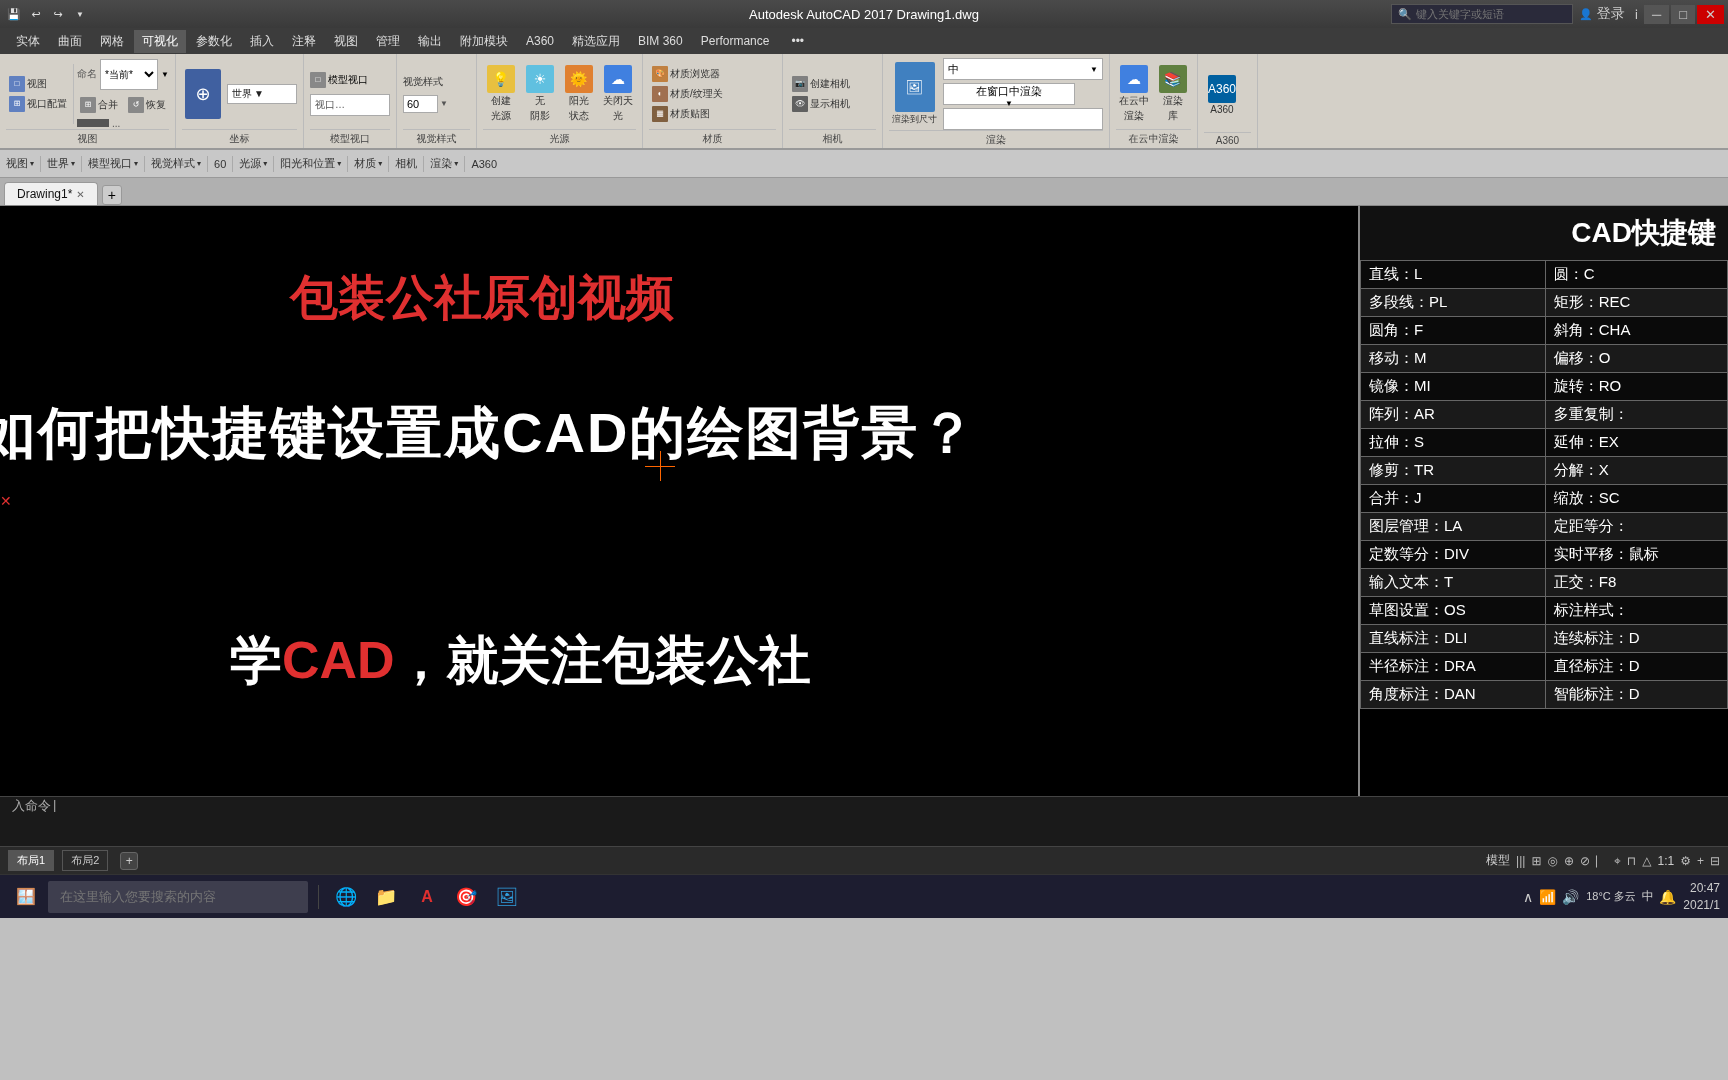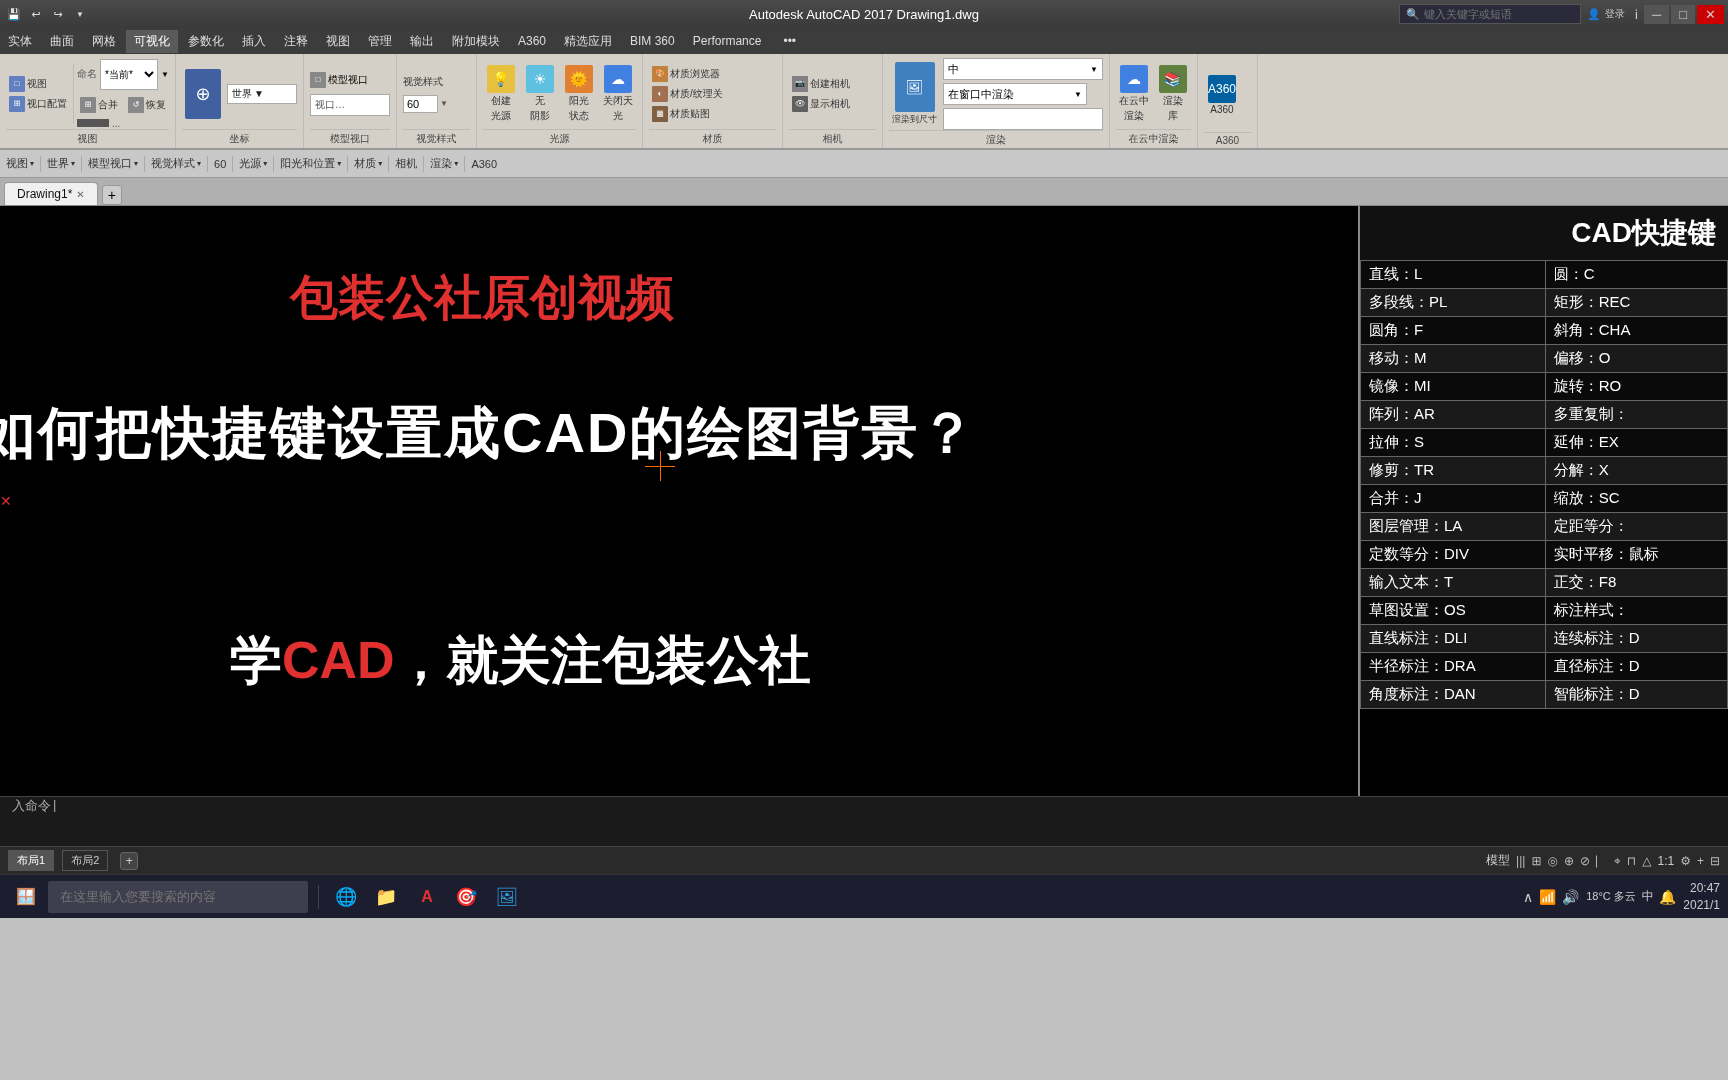--- a/index.html
+++ b/index.html
@@ -49,21 +49,21 @@
       display: flex; align-items: center; justify-content: center;
       cursor: pointer;
     }
 
     
     #menu-bar {
       height: 26px;
       background: #3c3c3c;
       display: flex;
       align-items: center;
-      padding: 0 0;
+      padding: 0 8px;
       gap: 2px;
     }
     .menu-item {
       color: #ddd;
       font-size: 12px;
       padding: 3px 8px;
       cursor: pointer;
       white-space: nowrap;
     }
 
@@ -418,21 +418,21 @@
   <div id="title-bar-center">
     <span>Autodesk AutoCAD 2017   Drawing1.dwg</span>
   </div>
   <div id="title-bar-right" style="display:flex;align-items:center;gap:6px;">
     <div style="display:flex;align-items:center;background:#2a2a3a;border:1px solid #555;height:20px;padding:0 6px;gap:4px;">
       <span style="font-size:11px;color:#888;">🔍</span>
       <input style="background: transparent; border: none; color: rgb(170, 170, 170); font-size: 11px; width: 150px; outline: none;" placeholder="键入关键字或短语">
     </div>
     <div style="display:flex;align-items:center;gap:4px;">
       <span style="font-size:11px;color:#ccc;">👤</span>
-      <span style="font-size:10px;color:#ccc;text-align:center;">登录</span>
+      <span style="font-size:14px;color:#ccc;text-align:center;">登录</span>
     </div>
     <div style="display:flex;align-items:center;gap:2px;font-size:13px;">
       <span style="color:#ccc;padding:0 4px;cursor:pointer;">ℹ</span>
       <span style="color:#ccc;padding:2px 8px;cursor:pointer;background:#555;">─</span>
       <span style="color:#ccc;padding:2px 8px;cursor:pointer;background:#555;">□</span>
       <span style="color:#ccc;padding:2px 8px;cursor:pointer;background:#c00;">✕</span>
     </div>
   </div>
 </div>
 
@@ -605,21 +605,21 @@
     <div class="ribbon-group-content">
       <div class="rb-btn">
         <div class="rb-icon" style="background:#4080c0;width:40px;height:50px;">🖼</div>
         <span class="rb-label" style="font-size:9px;">渲染到尺寸</span>
       </div>
       <div class="ribbon-col" style="gap:3px;">
         <div class="render-dropdown">
           <span>中</span>
             <span style="font-size:8px;">▼</span>
         </div>
-        <div class="render-dropdown" style="width:144px;">
+        <div class="render-dropdown" style="width:132px;flex-direction:column;">
           <span>在窗口中渲染</span>
             <span style="font-size:8px;">▼</span>
         </div>
         <div class="render-dropdown" style="width:160px;">
           <span style="color:#999;font-size:10px;"></span>
         </div>
       </div>
     </div>
     <div class="ribbon-group-title">渲染</div>
   </div>

